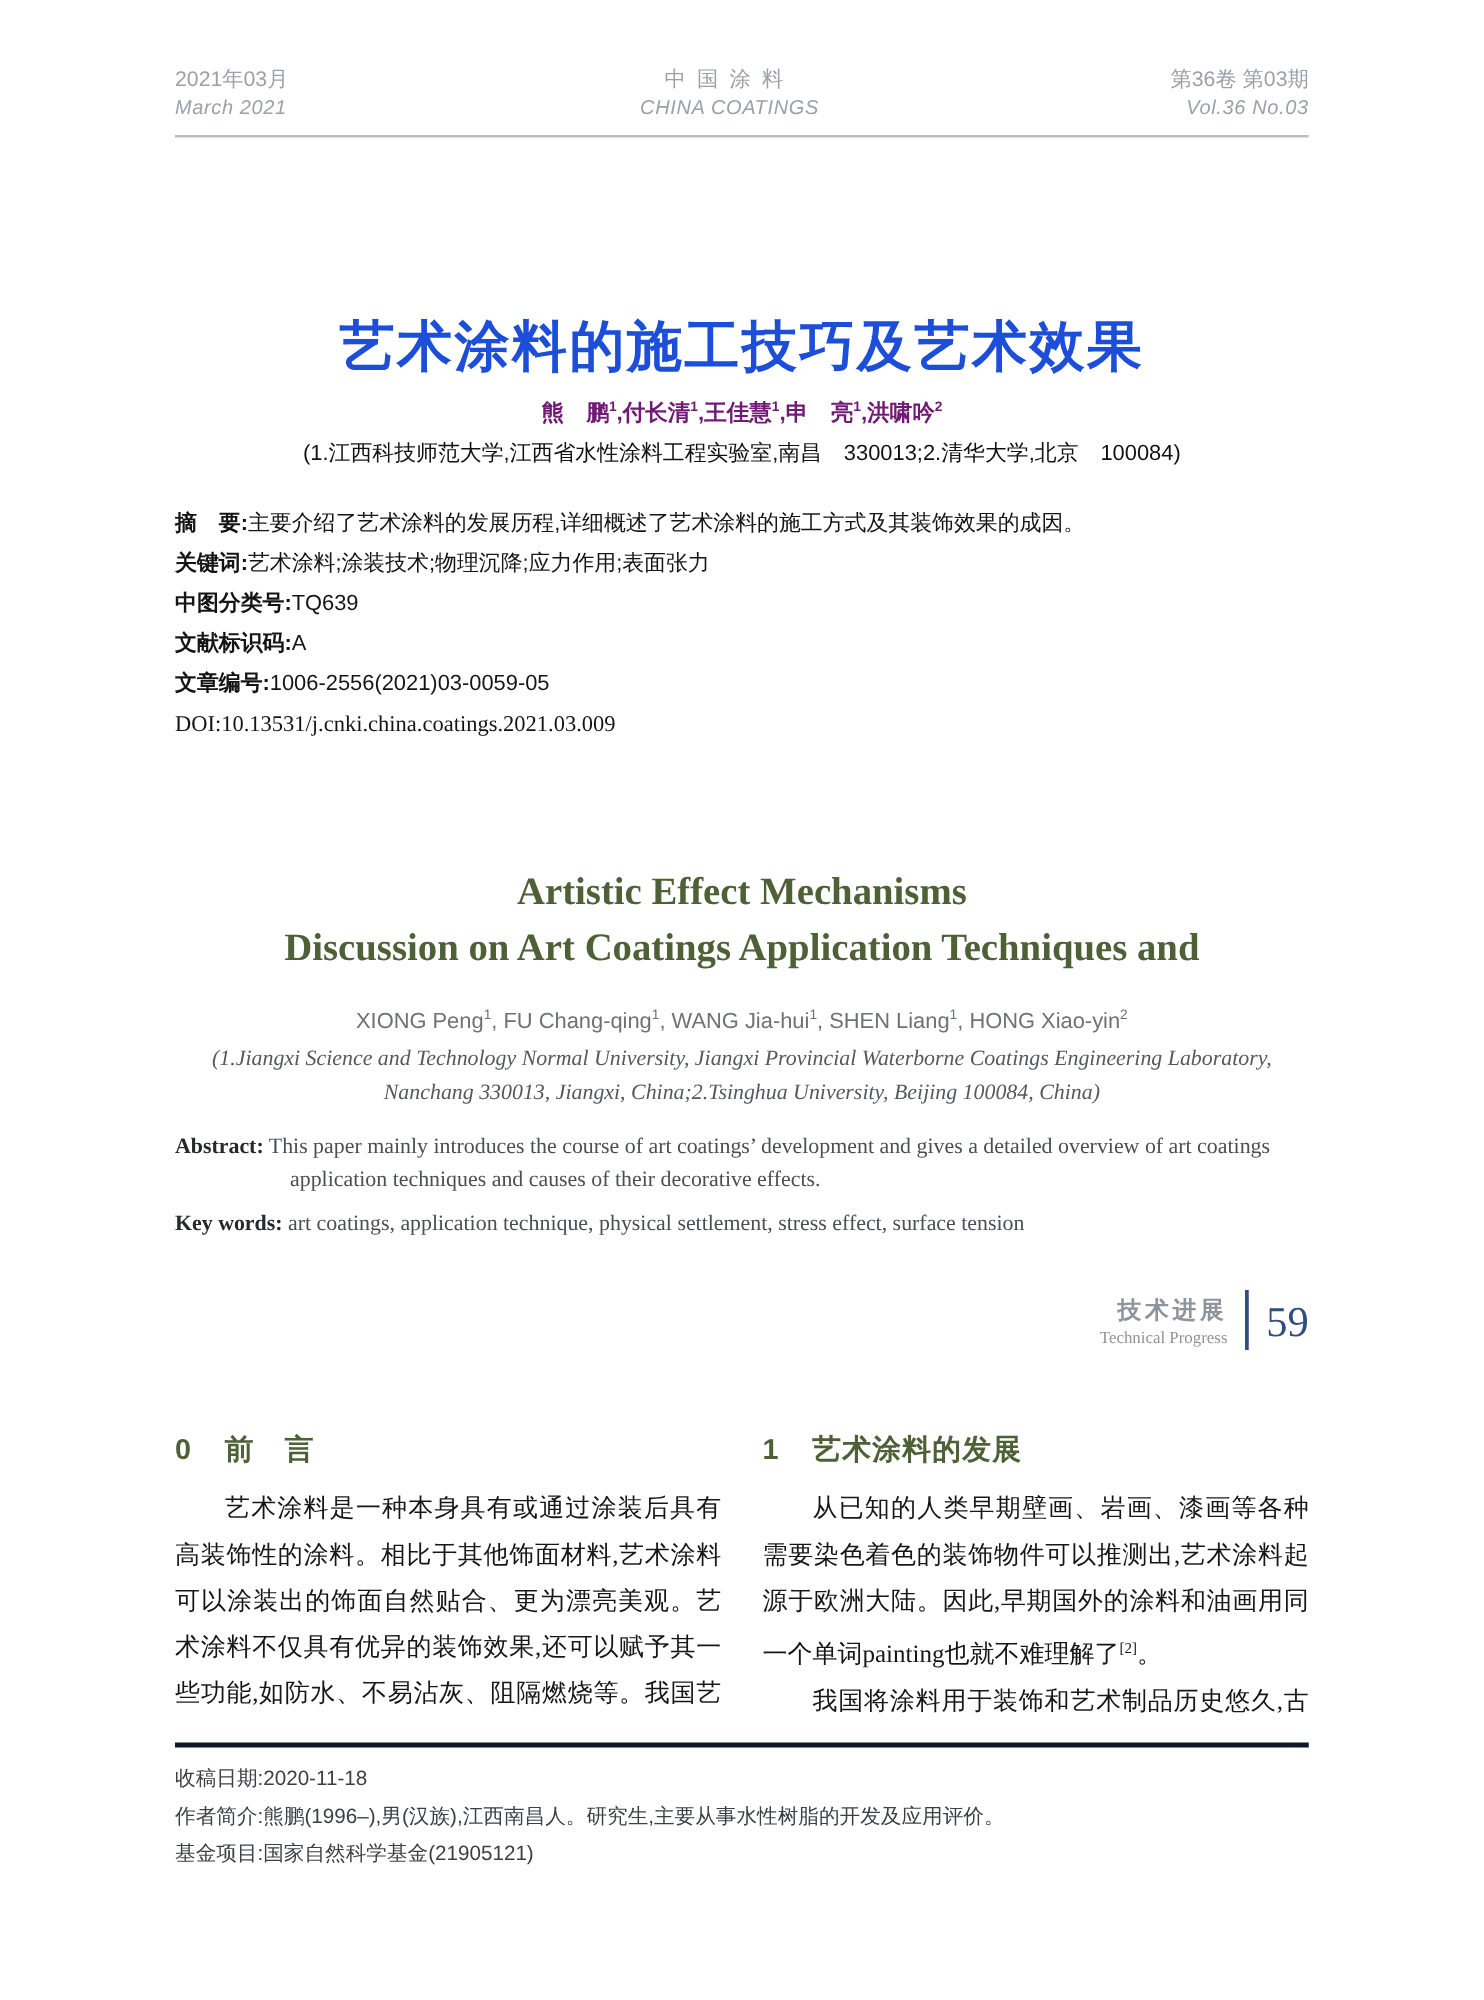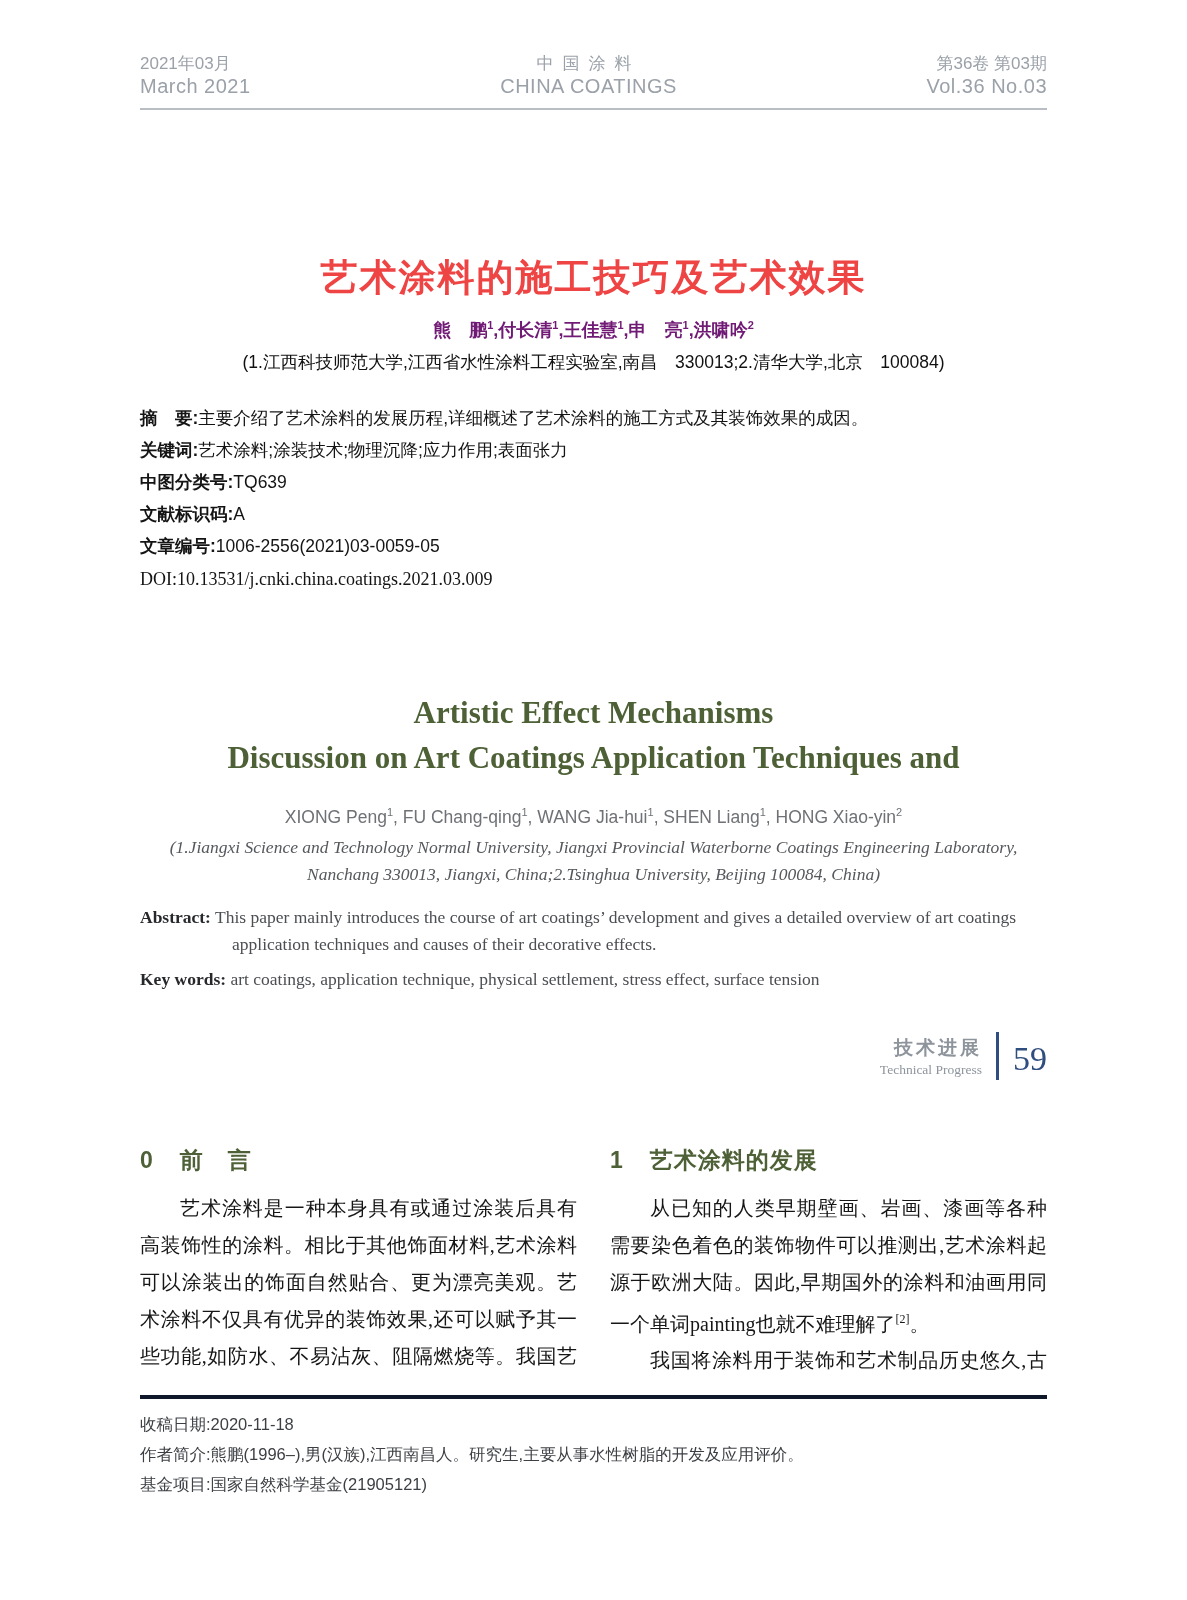--- a/index.html
+++ b/index.html
@@ -11,30 +11,30 @@
     overflow:hidden;
   }
   .page { width:1187px; height:1124px; padding:52px 140px 0 140px; position:relative; }
 
   
   .journal-header {
     display:flex; justify-content:space-between; align-items:flex-end;
     color:#9ba1a9; padding-bottom:10px; border-bottom:2px solid #b9bec5;
   }
   .journal-header .cell { line-height:23px; font-size:17px; }
-  .journal-header .cell .en { font-size:20px; letter-spacing:0.5px; }
+  .journal-header .cell .en { font-size:16px; letter-spacing:0.5px;font-style:italic; }
   .h-center { text-align:center; }
   .h-center .zh { letter-spacing:9px; }
   .h-right { text-align:right; }
 
   
   .title-zh {
     margin-top:136px; text-align:center;
-    font-size:37px; font-weight:bold; line-height:64px;
-    color:#ef4444; letter-spacing:2px;
+    font-size:44px; font-weight:bold; line-height:64px;
+    color:#1d4ed8; letter-spacing:2px;
   }
 
   
   .authors-zh { margin-top:8px; text-align:center; font-size:18px; font-weight:bold; color:#701a75; }
   .authors-zh sup, .authors-en sup { font-size:11px; }
   .affil-zh { margin-top:8px; text-align:center; font-size:17.5px; color:#111; }
 
   
   .meta-zh { margin-top:28px; font-size:17.5px; color:#141414; }
   .meta-zh .row { line-height:32px; }

